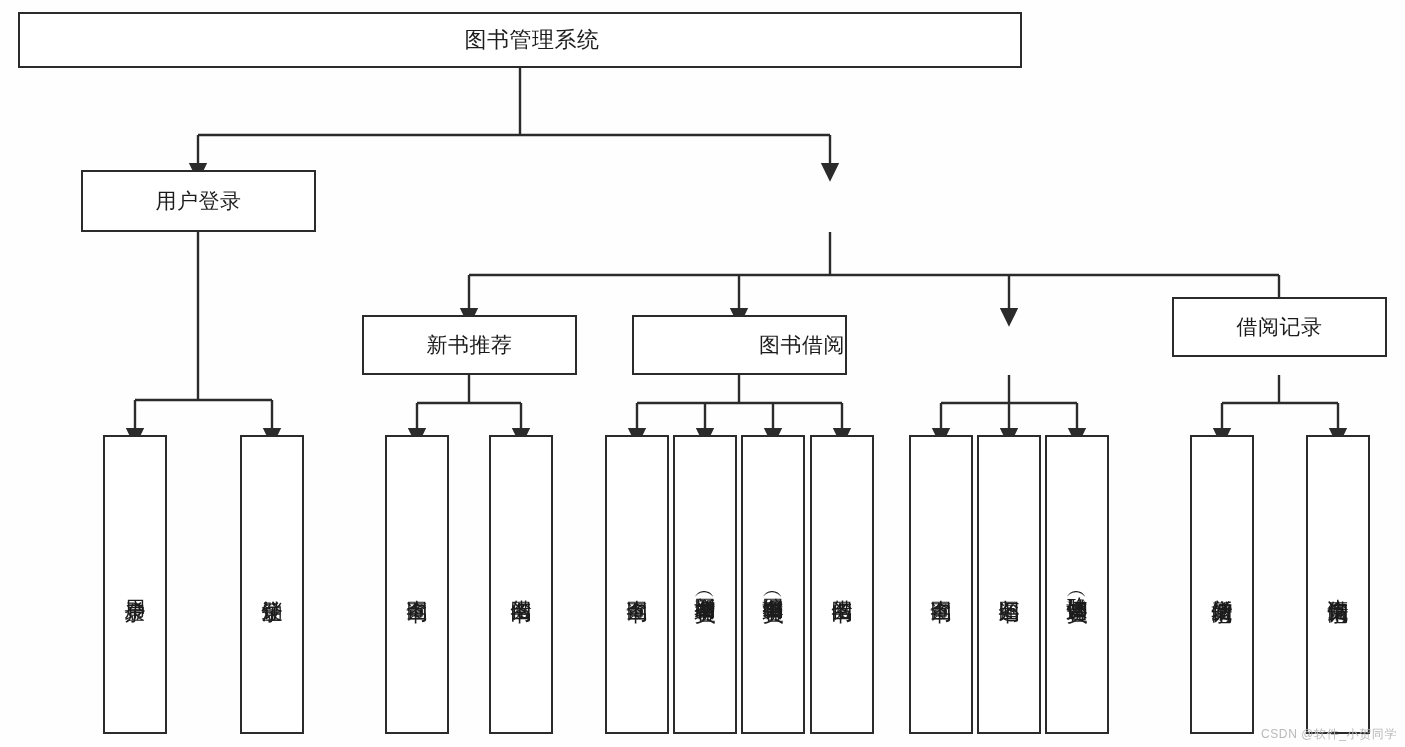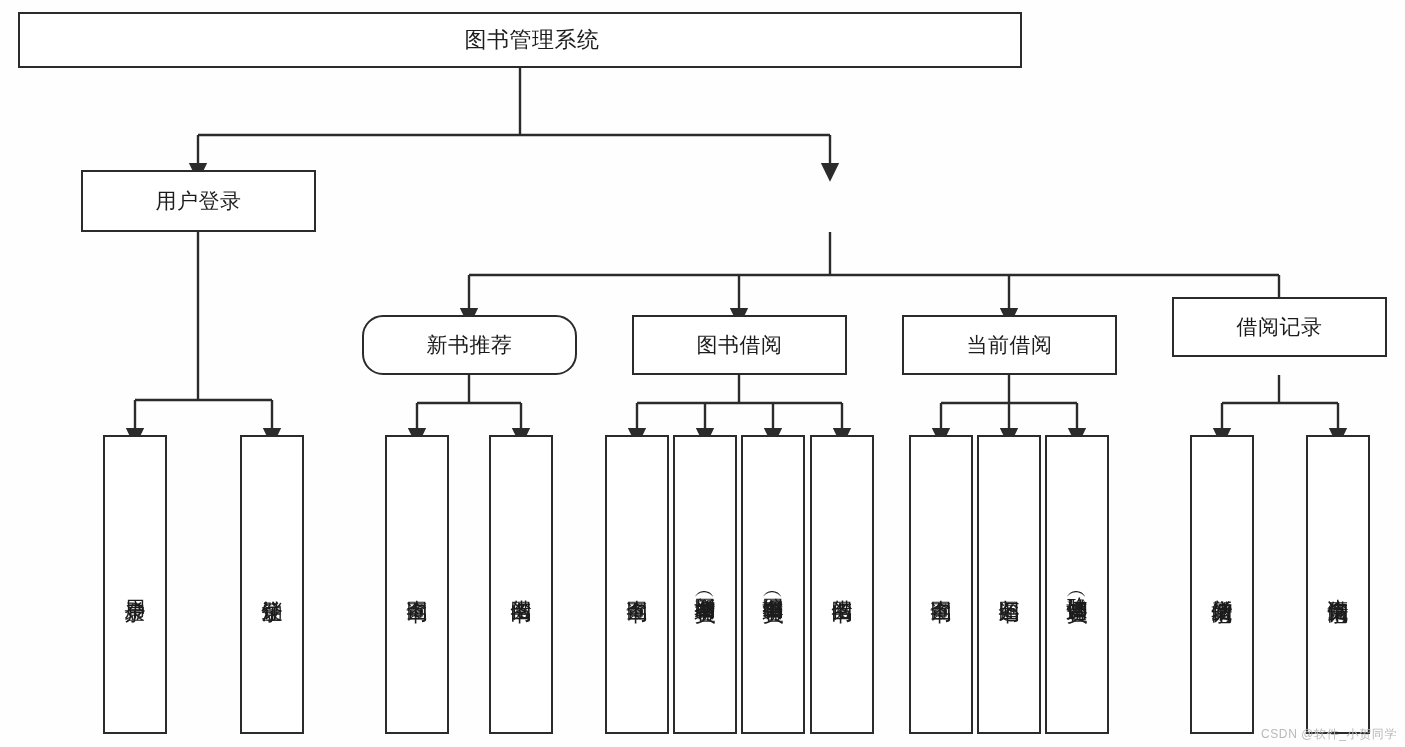--- a/index.html
+++ b/index.html
@@ -132,31 +132,28 @@
 
   <div class="node root" style="left:18px; top:12px; width:1004px; height:56px;">
     <span class="node-label">图书管理系统</span>
   </div>
 
   <div class="node" style="left:81px; top:170px; width:235px; height:62px;">
     <span class="node-label">用户登录</span>
   </div>
 
 
-  <div class="node" style="left:362px; top:315px; width:215px; height:60px;border-radius:21px;">
+  <div class="node" style="left:362px; top:315px; width:215px; height:60px;">
     <span class="node-label">新书推荐</span>
   </div>
 
-  <div class="node" style="left:632px; top:315px; width:215px; height:60px;">
+  <div class="node" style="left:632px; top:315px; width:215px; height:60px;justify-content:flex-end;">
     <span class="node-label">图书借阅</span>
   </div>
 
-  <div class="node" style="left:902px; top:315px; width:215px; height:60px;">
-    <span class="node-label">当前借阅</span>
-  </div>
 
   <div class="node" style="left:1172px; top:297px; width:215px; height:60px;">
     <span class="node-label">借阅记录</span>
   </div>
 
   <div class="node leaf" style="left:103px; top:435px; width:64px; height:299px;">
     <span class="node-label">用户登录</span>
   </div>
 
   <div class="node leaf" style="left:240px; top:435px; width:64px; height:299px;">

